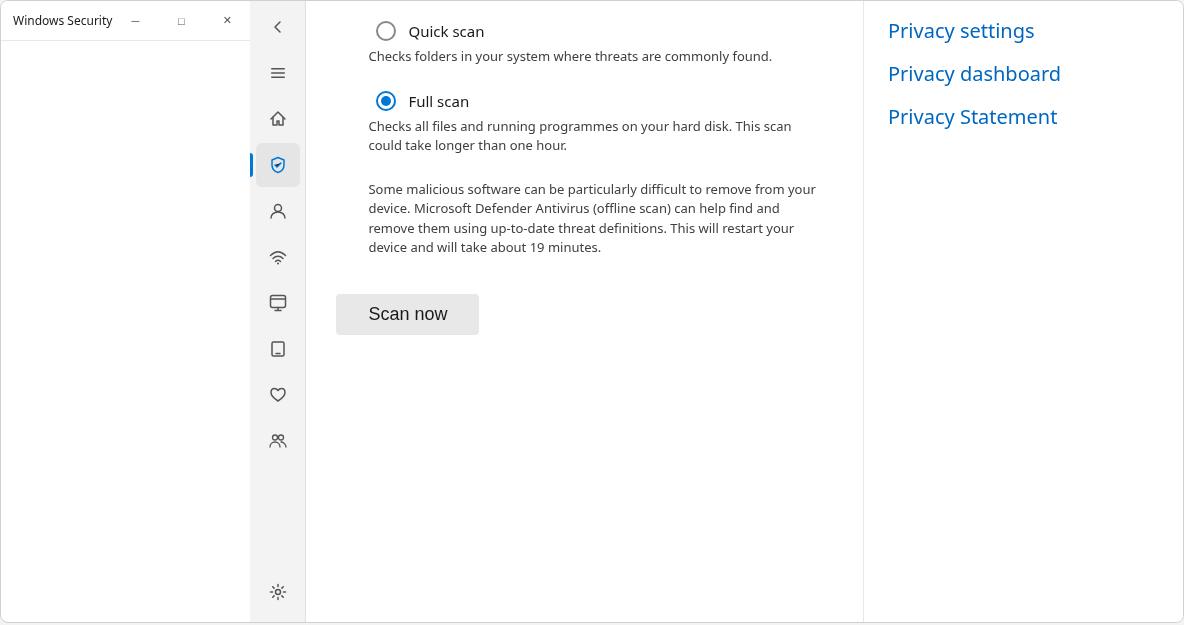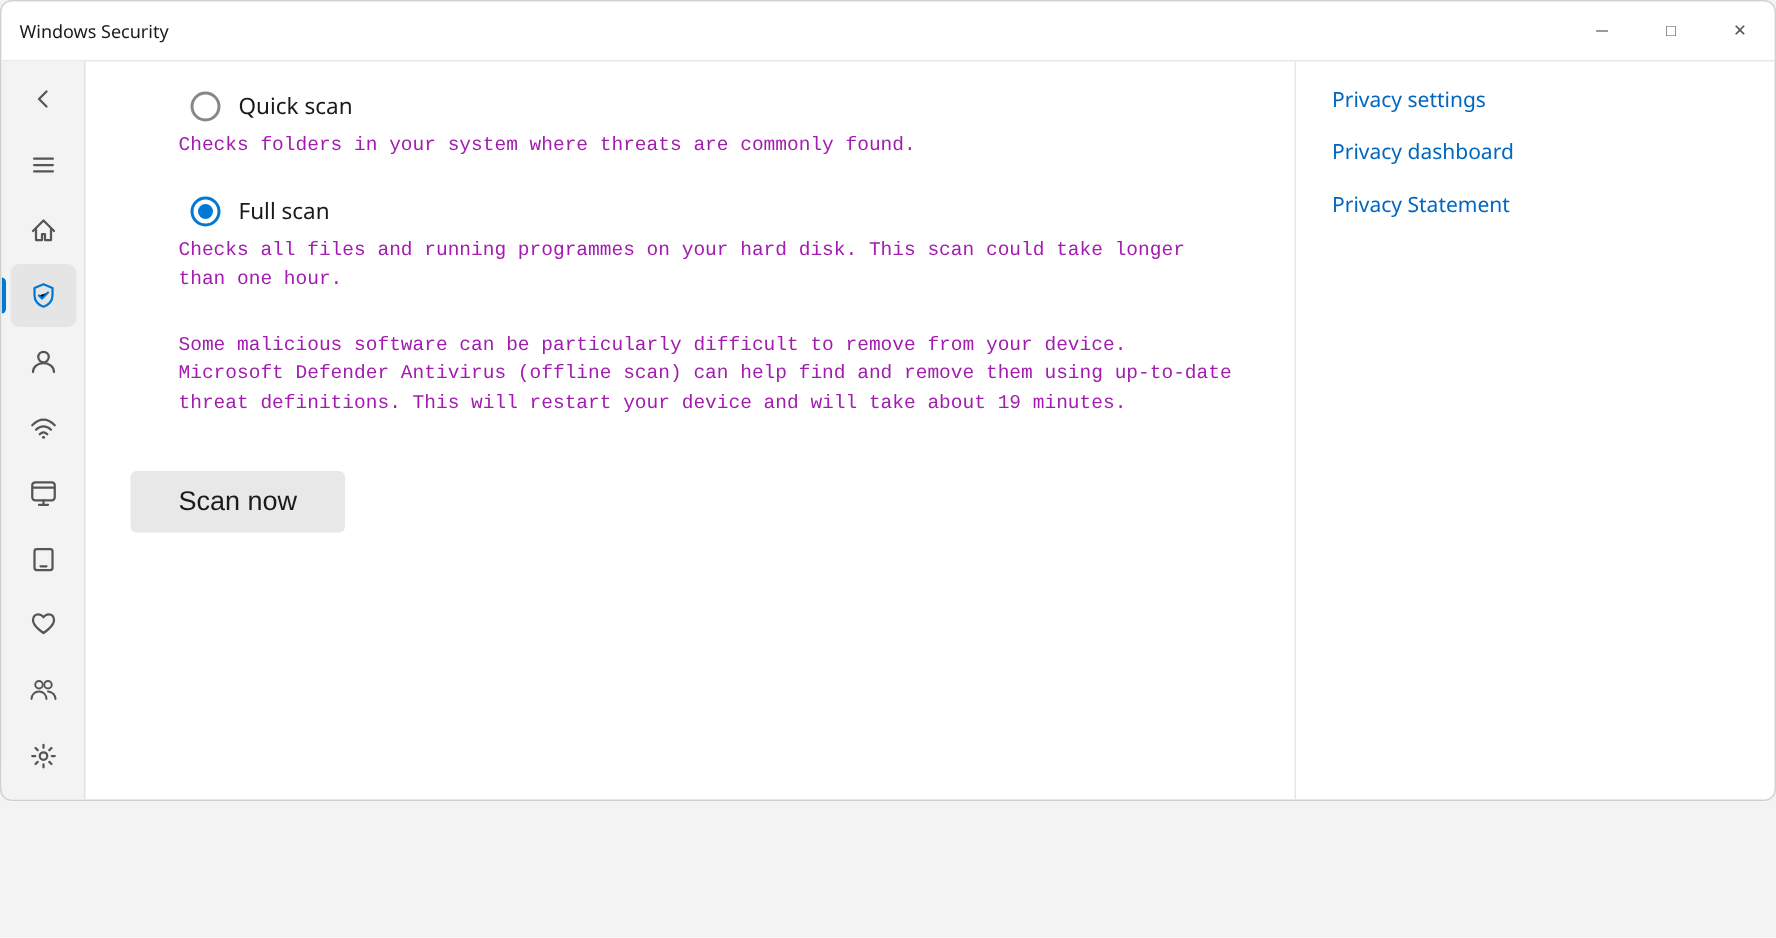--- a/index.html
+++ b/index.html
@@ -7,26 +7,26 @@
       width: 1184px;
       height: 625px;
       font-family: 'Segoe UI', system-ui, sans-serif;
       background: #f3f3f3;
       overflow: hidden;
     }
 
     
     .window {
       width: 1184px;
-      height: 534px;
+      height: 623px;
       background: #ffffff;
       border: 1px solid #d0d0d0;
       border-radius: 8px;
       display: flex;
-      flex-direction: column;
+      flex-direction: row;
       overflow: hidden;
     }
 
     .titlebar {
       height: 40px;
       background: #ffffff;
       display: flex;
       align-items: center;
       justify-content: space-between;
       padding: 0 0 0 12px;
@@ -126,21 +126,21 @@
     .right-panel {
       width: 320px;
       padding: 16px 24px;
       background: #ffffff;
       border-left: 1px solid #e8e8e8;
       flex-shrink: 0;
     }
 
     .right-panel-link {
       display: block;
-      font-size: 14px;
+      font-size: 20px;
       color: #0067c0;
       text-decoration: none;
       margin-bottom: 16px;
       cursor: pointer;
     }
 
     
     .scan-options {
       list-style: none;
     }
@@ -158,24 +158,23 @@
     }
 
     .scan-option-label {
       font-size: 15px;
       color: #1a1a1a;
       font-weight: 400;
     }
 
     .scan-option-desc {
       font-size: 13px;
-      color: #a21caf;
+      color: #404040;
       line-height: 1.5;
       padding-left: 32px;
-      font-family: Liberation Mono, monospace;
     }
 
     
     .radio {
       width: 20px;
       height: 20px;
       border-radius: 50%;
       border: 2px solid #888;
       display: flex;
       align-items: center;

